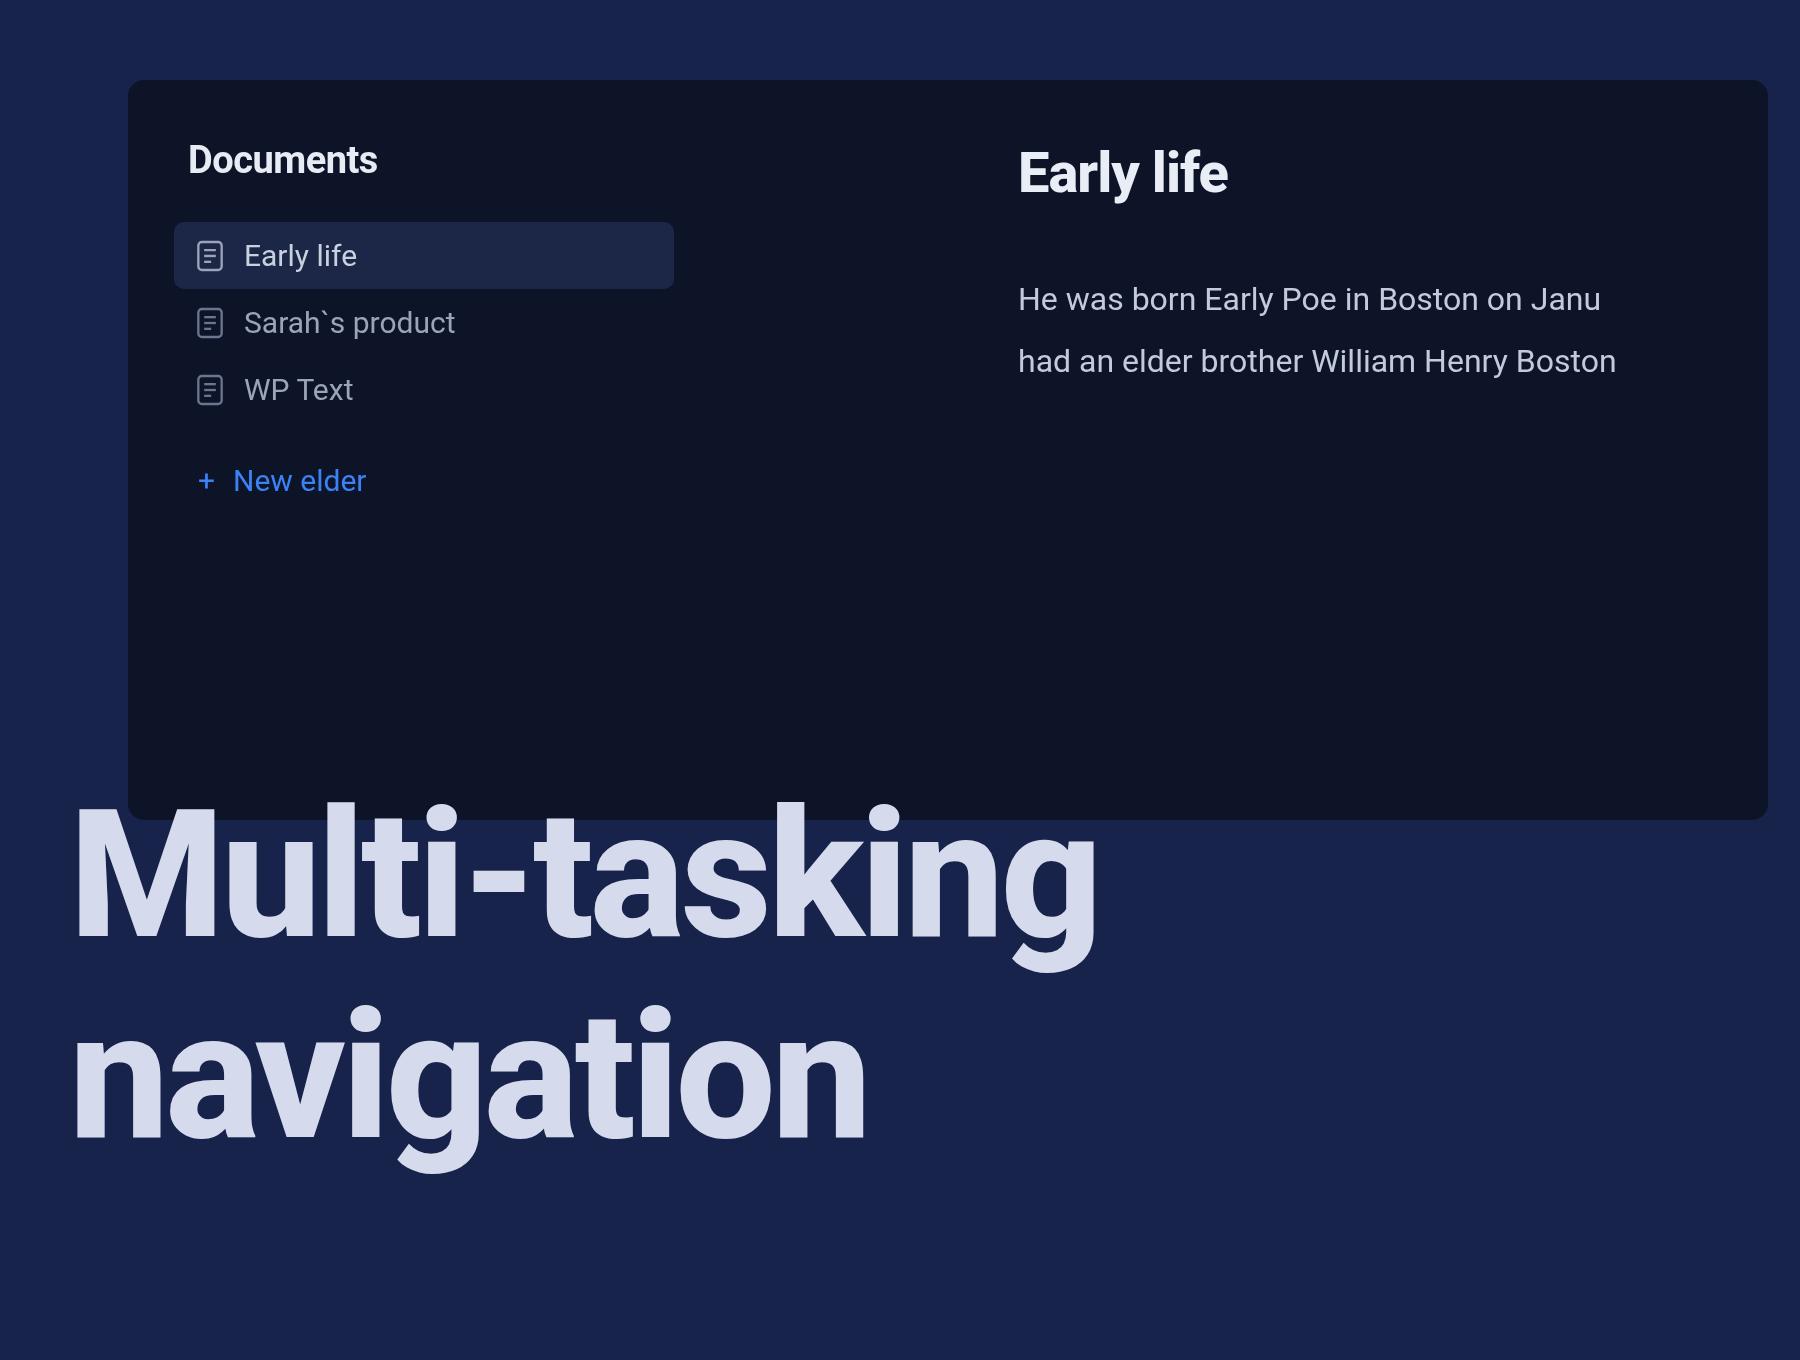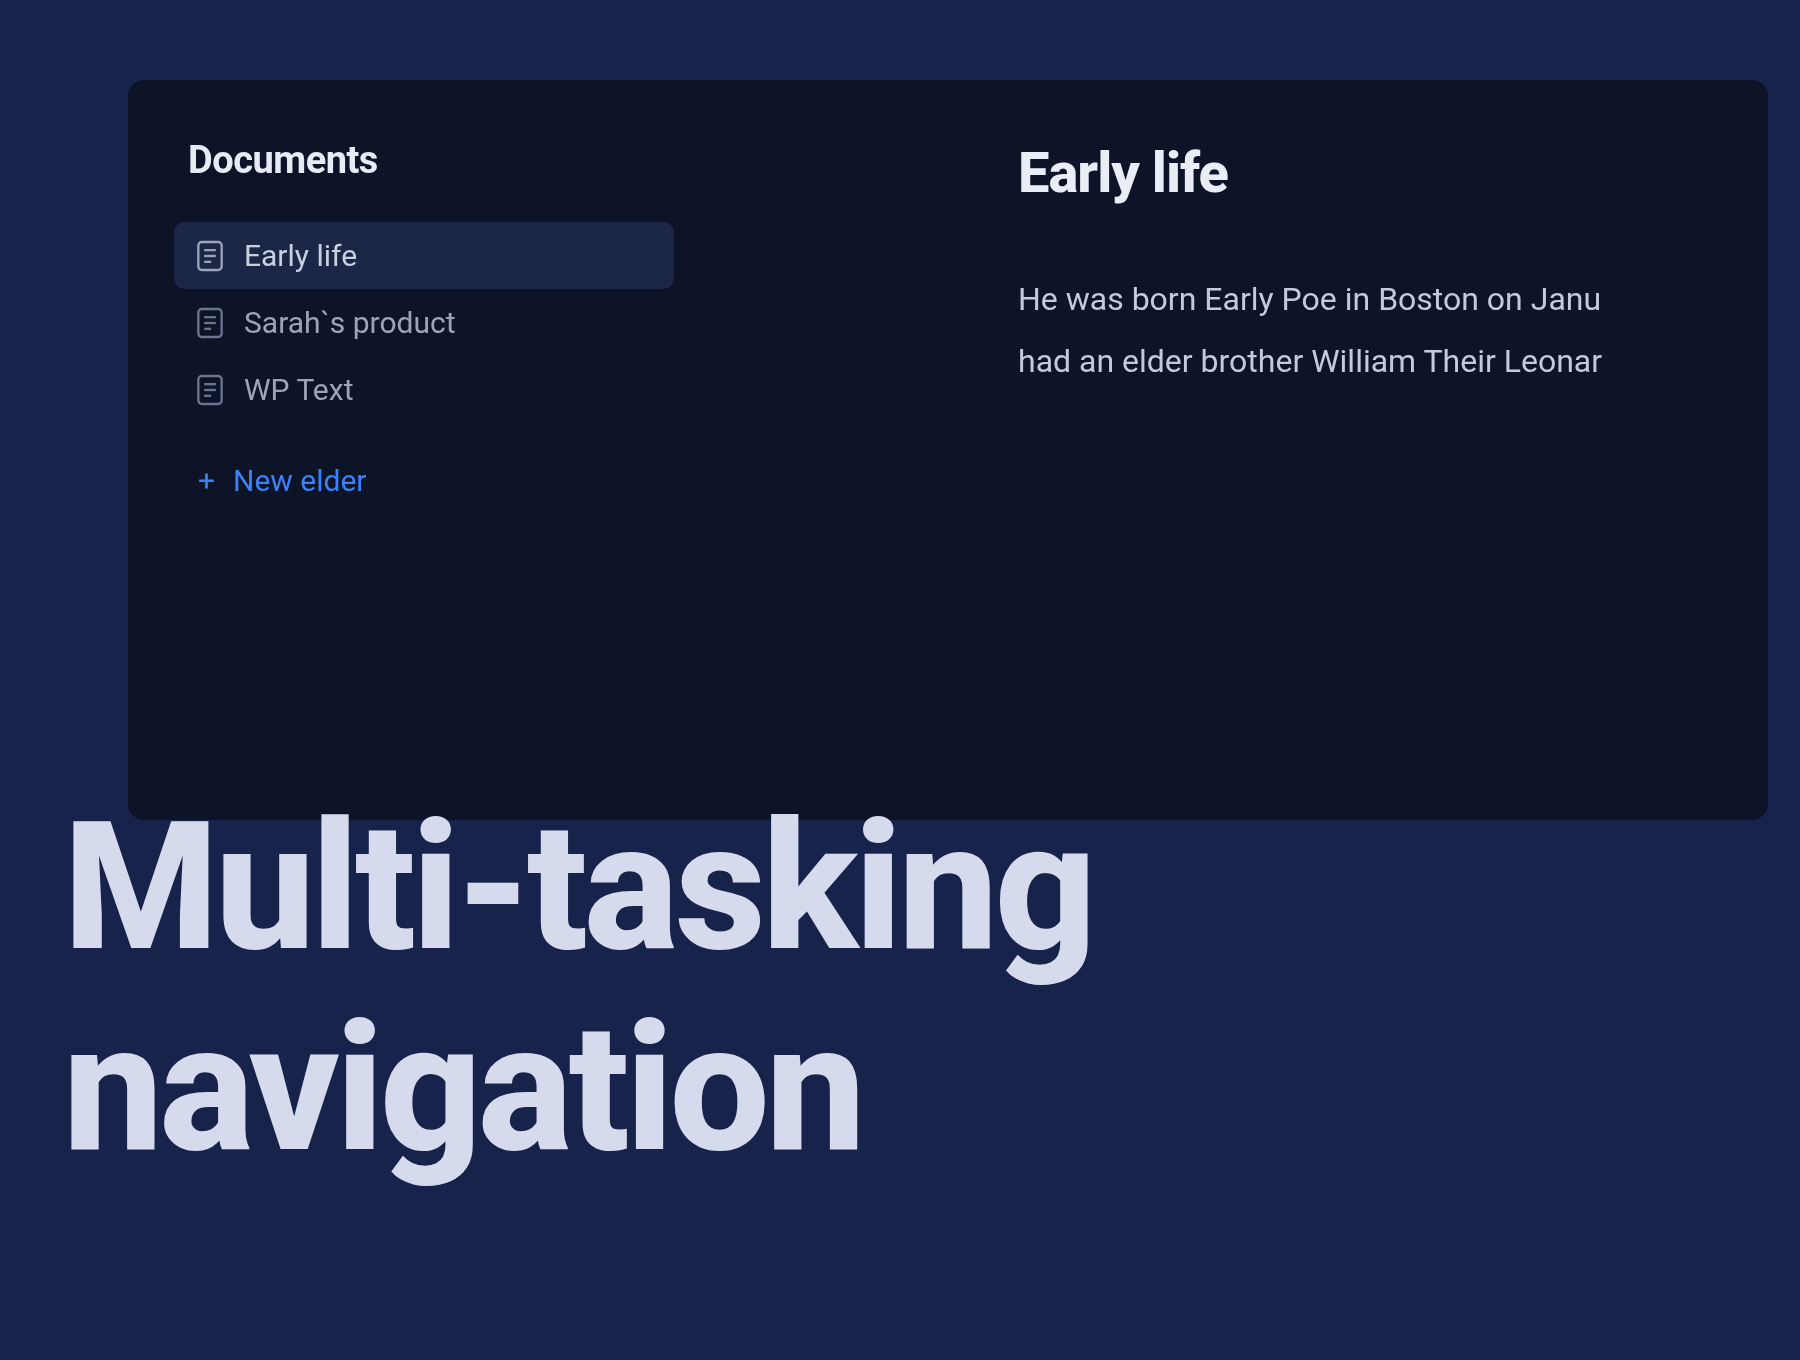--- a/index.html
+++ b/index.html
@@ -130,28 +130,27 @@
       font-weight: 400;
       white-space: nowrap;
     }
     
     .content-body strong {
       font-weight: 700;
     }
     
     .hero-title {
       position: absolute;
-      left: 63px;
+      left: 69px;
       top: 775px;
       color: #d5dbed;
       font-size: 178px;
       font-weight: 800;
       line-height: 1.13;
       letter-spacing: -4px;
-      margin-top: 12px;
     }
   </style>
 </head>
 <body>
 
 <div class="app-card">
   <div class="sidebar">
     <h2 class="sidebar-title">Documents</h2>
 
     <div class="doc-list">
@@ -197,21 +196,21 @@
     <div class="new-file-btn">
       <span class="plus-icon">+</span>
       <span class="new-file-label">New elder</span>
     </div>
   </div>
 
   <div class="content">
     <h1 class="content-title">Early life</h1>
     <div class="content-body">
       <div>He was born Early Poe in Boston on Janu</div>
-      <div>had an elder brother William Their Leonar</div>
+      <div>had an elder brother William Henry Boston</div>
     </div>
   </div>
 </div>
 
 <h1 class="hero-title">
   <span>Multi-tasking</span><br>
   <span>navigation</span>
 </h1>
 
 </body></html>

